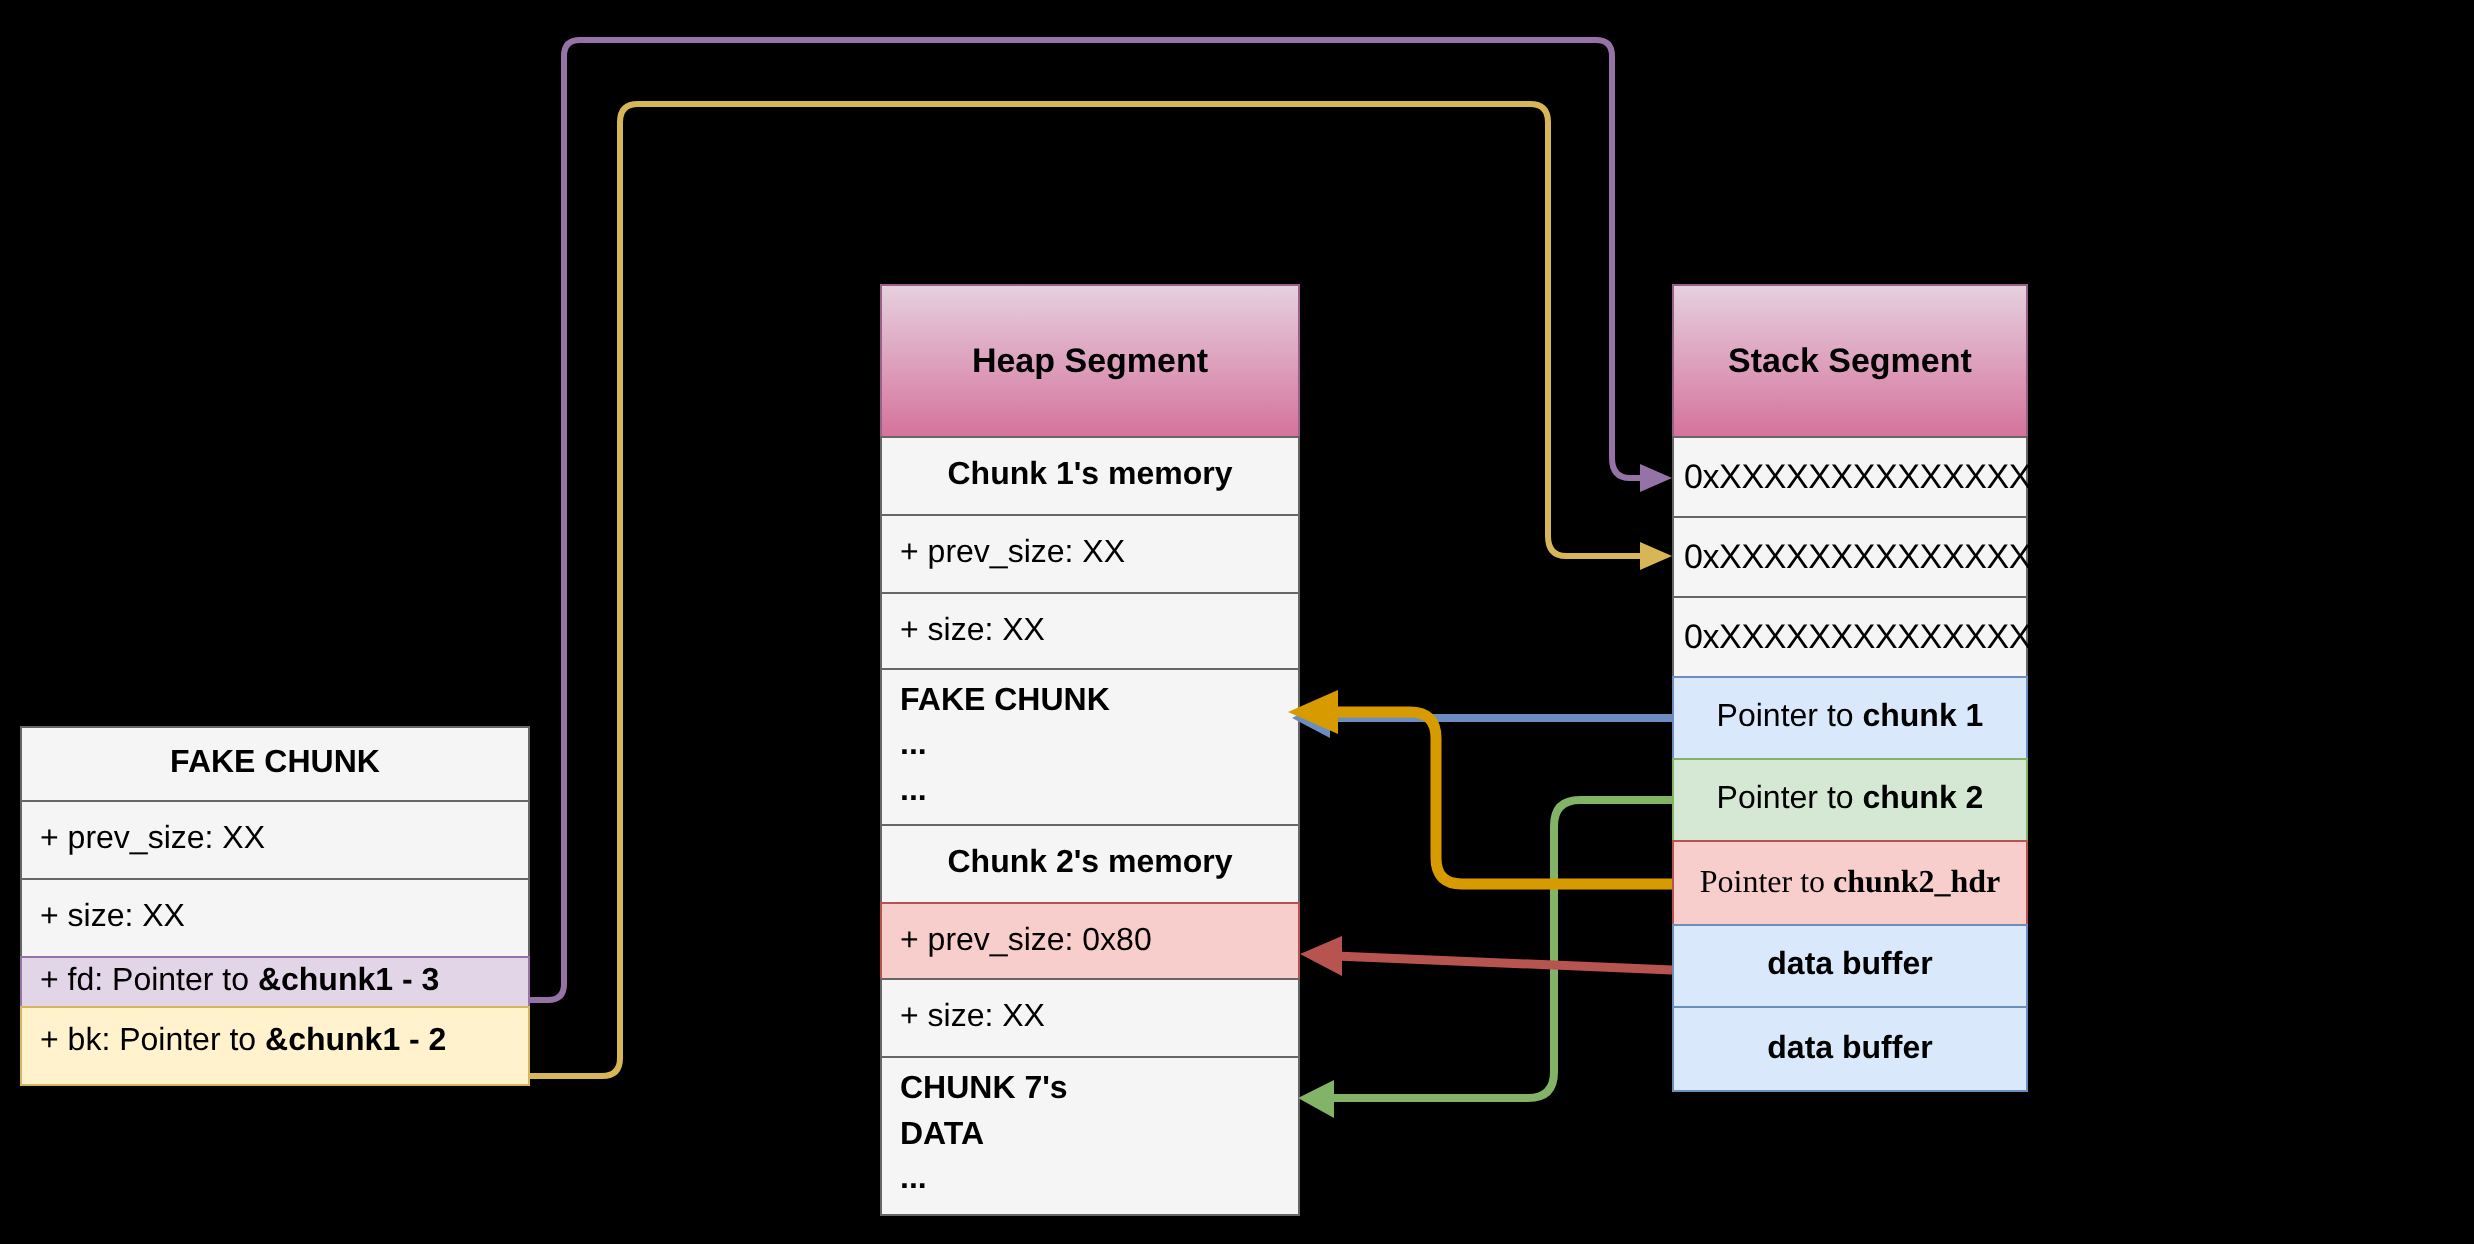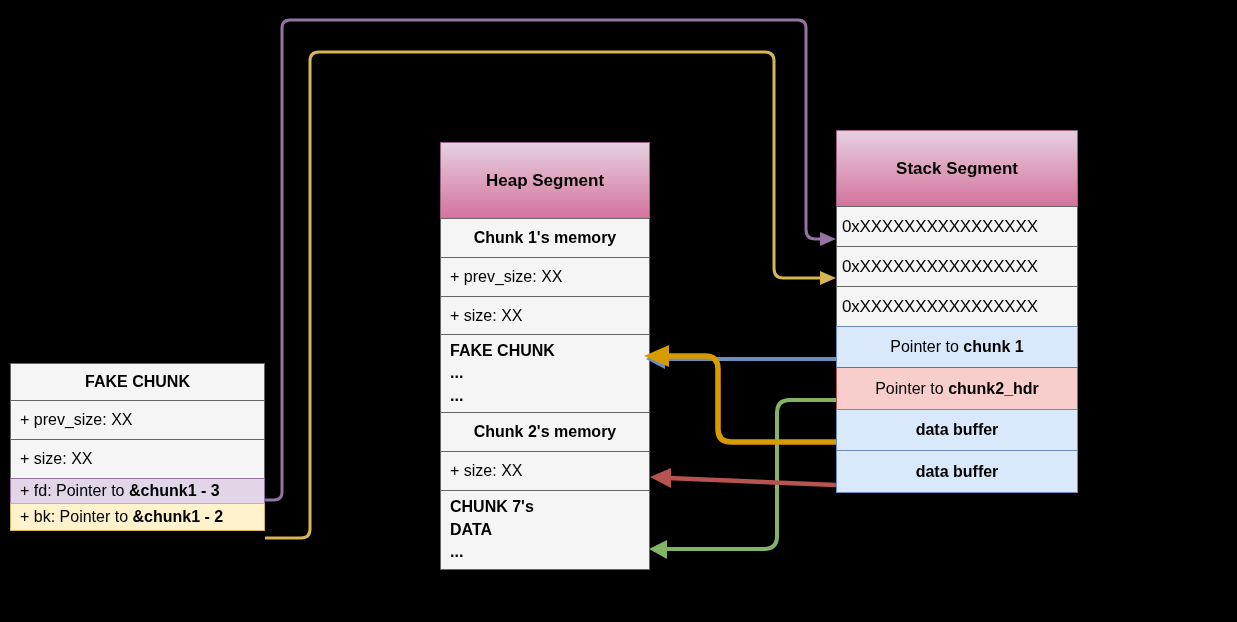--- a/index.html
+++ b/index.html
@@ -47,21 +47,21 @@
   </div>
   <div class="row" style="height:40px;">
     <span>+ prev_size: XX</span>
   </div>
   <div class="row" style="height:40px;">
     <span>+ size: XX</span>
   </div>
   <div class="row purple" style="height:24px;">
     <span><span>+ fd: Pointer to </span><b>&amp;chunk1 - 3</b></span>
   </div>
-  <div class="row yellowr" style="height:28px;">
+  <div class="row yellowr" style="height:40px;align-items:flex-end;">
     <span><span>+ bk: Pointer to </span><b>&amp;chunk1 - 2</b></span>
   </div>
 </div>
 
 <div class="tbl" style="left:416px;top:142px;width:210px;margin-left:24px;">
   <div class="hdr" style="height:77px;">
     <span>Heap Segment</span>
   </div>
   <div class="row bold center" style="height:40px;">
     <span>Chunk 1's memory</span>
@@ -73,47 +73,53 @@
     <span>+ size: XX</span>
   </div>
   <div class="row multi" style="height:79px;">
     <span>FAKE CHUNK</span>
     <span>...</span>
     <span>...</span>
   </div>
   <div class="row bold center" style="height:40px;">
     <span>Chunk 2's memory</span>
   </div>
+  <div class="row redr" style="height:39px;">
+    <span>+ prev_size: 0x80</span>
+  </div>
   <div class="row" style="height:40px;">
     <span>+ size: XX</span>
   </div>
   <div class="row multi" style="height:80px;">
     <span>CHUNK 7's</span>
     <span>DATA</span>
     <span>...</span>
   </div>
 </div>
 
-<div class="tbl" style="left:836px;top:130px;width:242px;">
+<div class="tbl" style="left:836px;top:142px;width:178px;">
   <div class="hdr" style="height:77px;">
     <span>Stack Segment</span>
   </div>
   <div class="row addr" style="height:41px;">
     <span>0xXXXXXXXXXXXXXXXX</span>
   </div>
   <div class="row addr" style="height:41px;">
     <span>0xXXXXXXXXXXXXXXXX</span>
   </div>
   <div class="row addr" style="height:41px;">
     <span>0xXXXXXXXXXXXXXXXX</span>
   </div>
   <div class="row bluer center" style="height:42px;">
     <span><span>Pointer to </span><b>chunk 1</b></span>
   </div>
-  <div class="row redr center" style="height:43px;">
+  <div class="row greenr center" style="height:42px;">
+    <span><span>Pointer to </span><b>chunk 2</b></span>
+  </div>
+  <div class="row redr center" style="height:43px;font-family:Liberation Serif, serif;">
     <span><span>Pointer to </span><b>chunk2_hdr</b></span>
   </div>
   <div class="row bluer center bold" style="height:42px;">
     <span>data buffer</span>
   </div>
   <div class="row bluer center bold" style="height:43px;">
     <span>data buffer</span>
   </div>
 </div>
 

